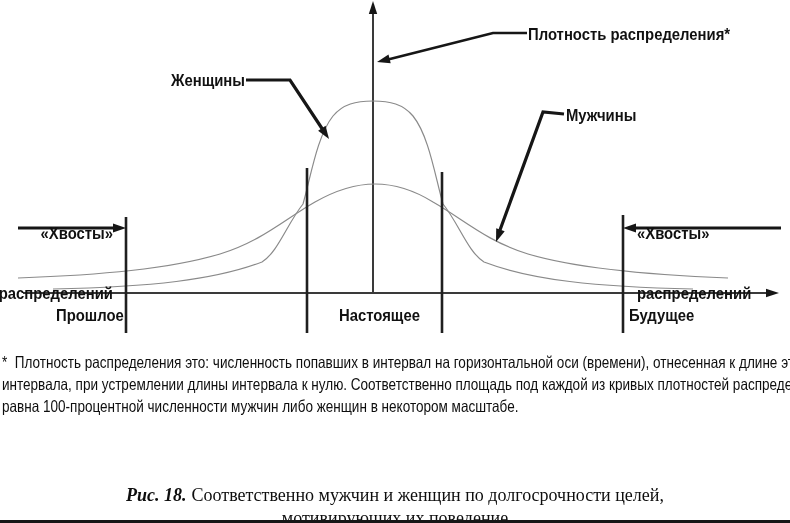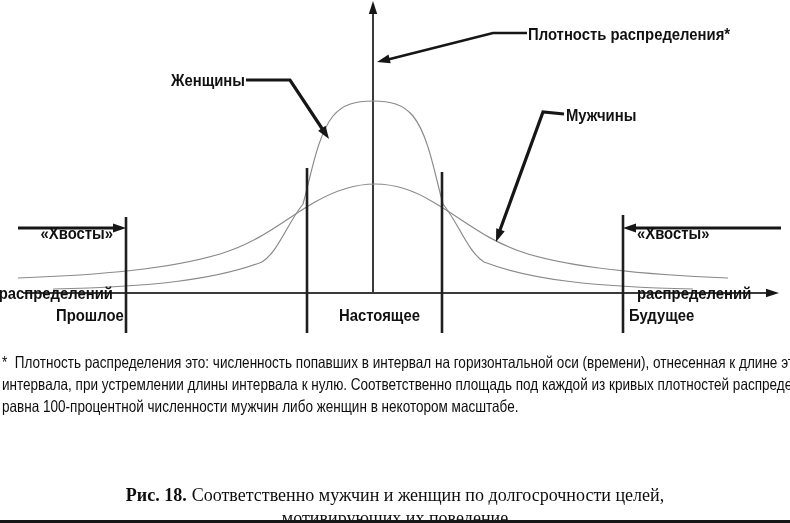--- a/index.html
+++ b/index.html
@@ -24,21 +24,21 @@
     position:absolute;left:2px;top:351px;width:788px;color:#0e0e0e;
   }
   .footnote div{
     white-space:pre;font-size:16.5px;line-height:22px;font-weight:500;
     transform:scaleX(0.82);transform-origin:0 0;
   }
   .caption{
     position:absolute;left:0;top:484px;width:790px;text-align:center;
     font-family:"Liberation Serif",serif;font-size:18px;line-height:23px;color:#0e0e0e;
   }
-  .cap-prefix{font-weight:bold;margin-right:5px;}
+  .cap-prefix{font-weight:bold;font-style:italic;margin-right:5px;}
   .bottom-rule{position:absolute;left:0;top:520px;width:790px;height:2.5px;background:#161616;}
 </style>
 </head>
 <body>
 
 <div class="figure">
   <svg width="790" height="345" viewBox="0 0 790 345">
 
     <line class="axis" x1="373" y1="12" x2="373" y2="293"></line>
     <polygon class="head" points="373,1 368.8,14 377.2,14"></polygon>

